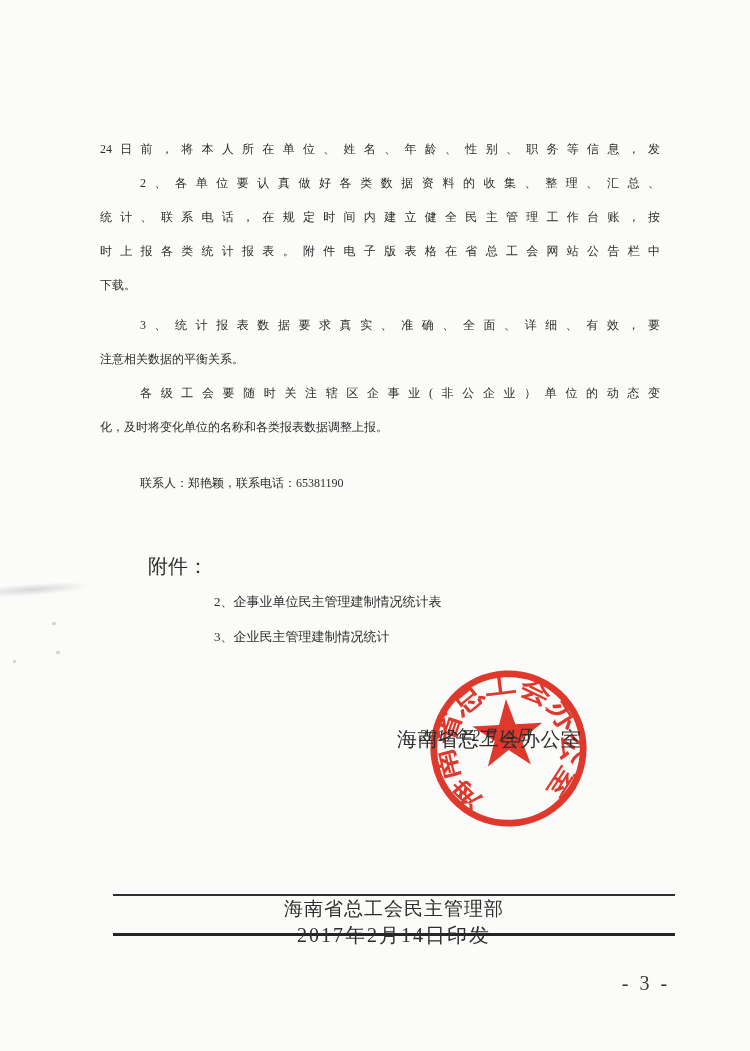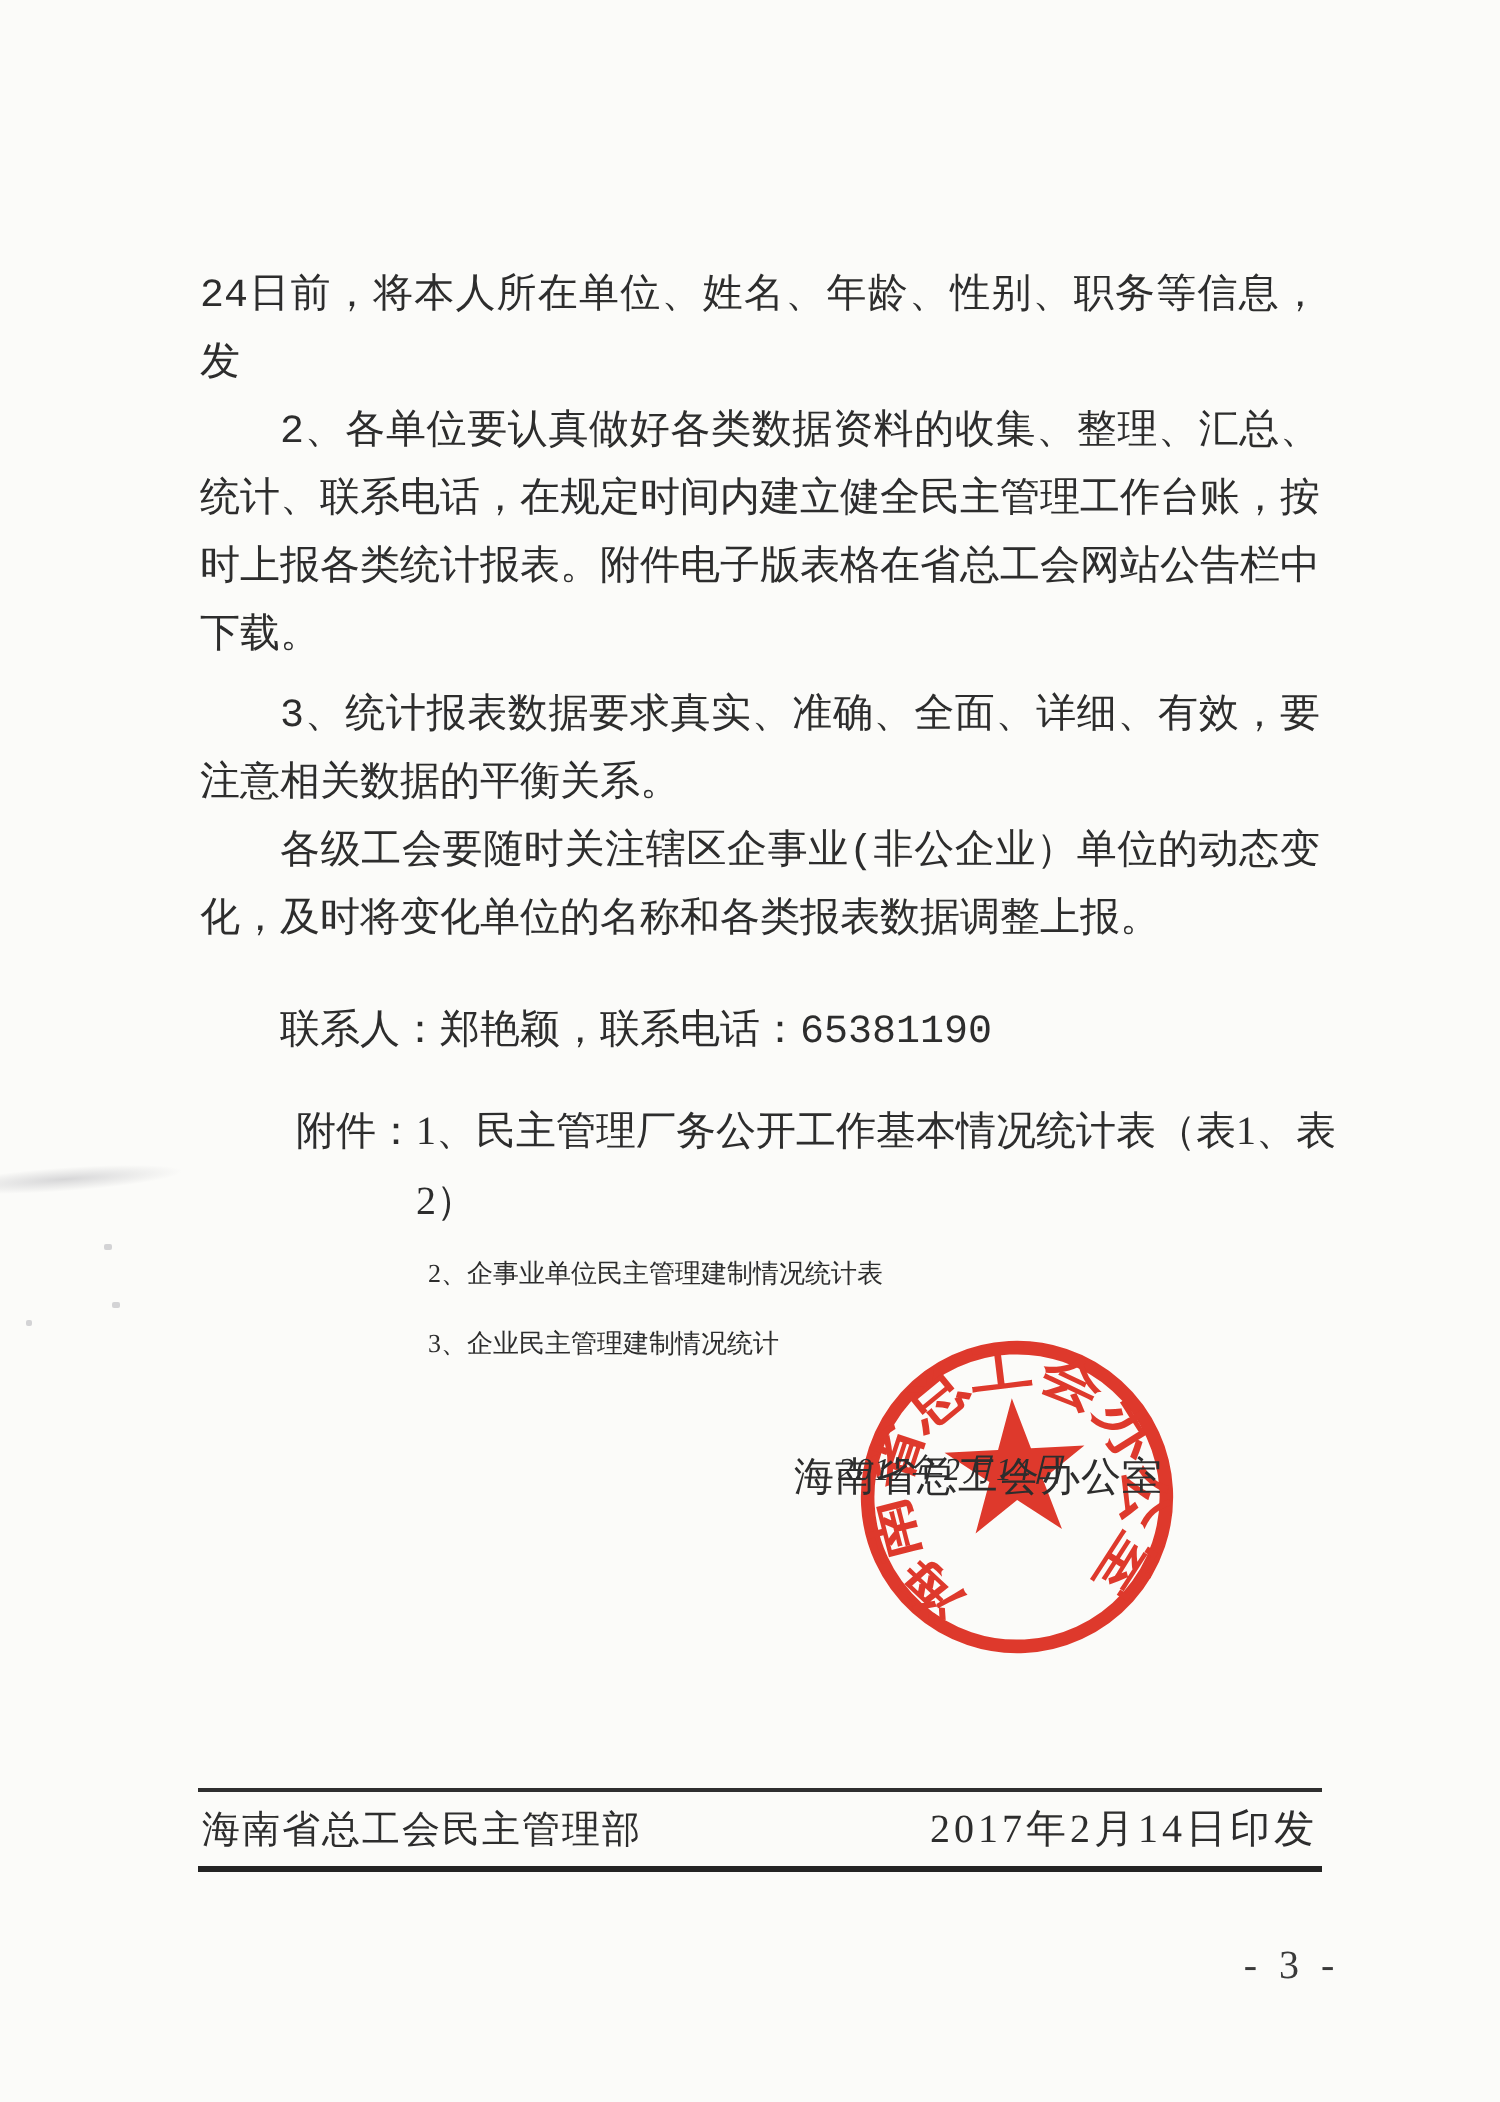--- a/index.html
+++ b/index.html
@@ -17,23 +17,22 @@
     width:750px;height:1051px;
     background:var(--paper);
     overflow:hidden;
     color:var(--ink);
   }
   
   .body-text{
     position:absolute;left:100px;top:132px;width:560px;
   }
   .line{
-    font-size:20px;line-height:34px;color:var(--ink);
+    font-size:12px;line-height:34px;color:var(--ink);
     white-space:nowrap;
-    font-family:Liberation Mono, monospace;
   }
   .line.justify{
     white-space:normal;
     text-align:justify;
     text-align-last:justify;
   }
   
   .attachments{
     position:absolute;left:148px;top:549px;width:530px;
   }
@@ -62,25 +61,25 @@
   }
   .seal-ring{fill:none;stroke:var(--seal);stroke-width:7;}
   .seal-star{fill:var(--seal);}
   .seal-text{
     fill:var(--seal);
     font-size:27px;font-weight:bold;
     font-family:"Liberation Serif","DejaVu Serif",serif;
   }
   
   .footer{
-    position:absolute;left:99px;top:894px;width:562px;height:42px;
+    position:absolute;left:113px;top:894px;width:562px;height:42px;
     border-top:2px solid #2f2f2f;
     border-bottom:3px solid #242424;
-    display:flex;justify-content:space-between;align-items:center;
-    box-sizing:border-box;padding:0 2px;
+    display:flex;justify-content:flex-start;align-items:center;
+    box-sizing:border-box;padding:0 2px;flex-direction:column;
   }
   .footer-left{font-size:19px;letter-spacing:1px;white-space:nowrap;}
   .footer-right{font-size:20px;letter-spacing:2px;white-space:nowrap;}
   
   .page-number{
     position:absolute;left:606px;top:972px;width:80px;
     font-size:20px;letter-spacing:3px;color:#3a3a3a;text-align:center;
   }
   
   .smudge{
@@ -118,21 +117,20 @@
       <div class="line justify" style="padding-left: 40px;">各级工会要随时关注辖区企事业(非公企业）单位的动态变</div>
 
       <div class="line">化，及时将变化单位的名称和各类报表数据调整上报。</div>
 
       <div class="line" style="padding-left: 40px; margin-top: 22px;">联系人：郑艳颖，联系电话：65381190</div>
     </div>
 
   <div class="attachments">
     <div class="attach-first">
       <span class="attach-label">附件：</span>
-      <span>1、民主管理厂务公开工作基本情况统计表（表1、表2）</span>
     </div>
     <div>
 
         <div class="attach-item">2、企事业单位民主管理建制情况统计表</div>
 
         <div class="attach-item">3、企业民主管理建制情况统计</div>
       </div>
   </div>
 
   <svg class="seal" viewBox="0 0 166 166" aria-hidden="true">

